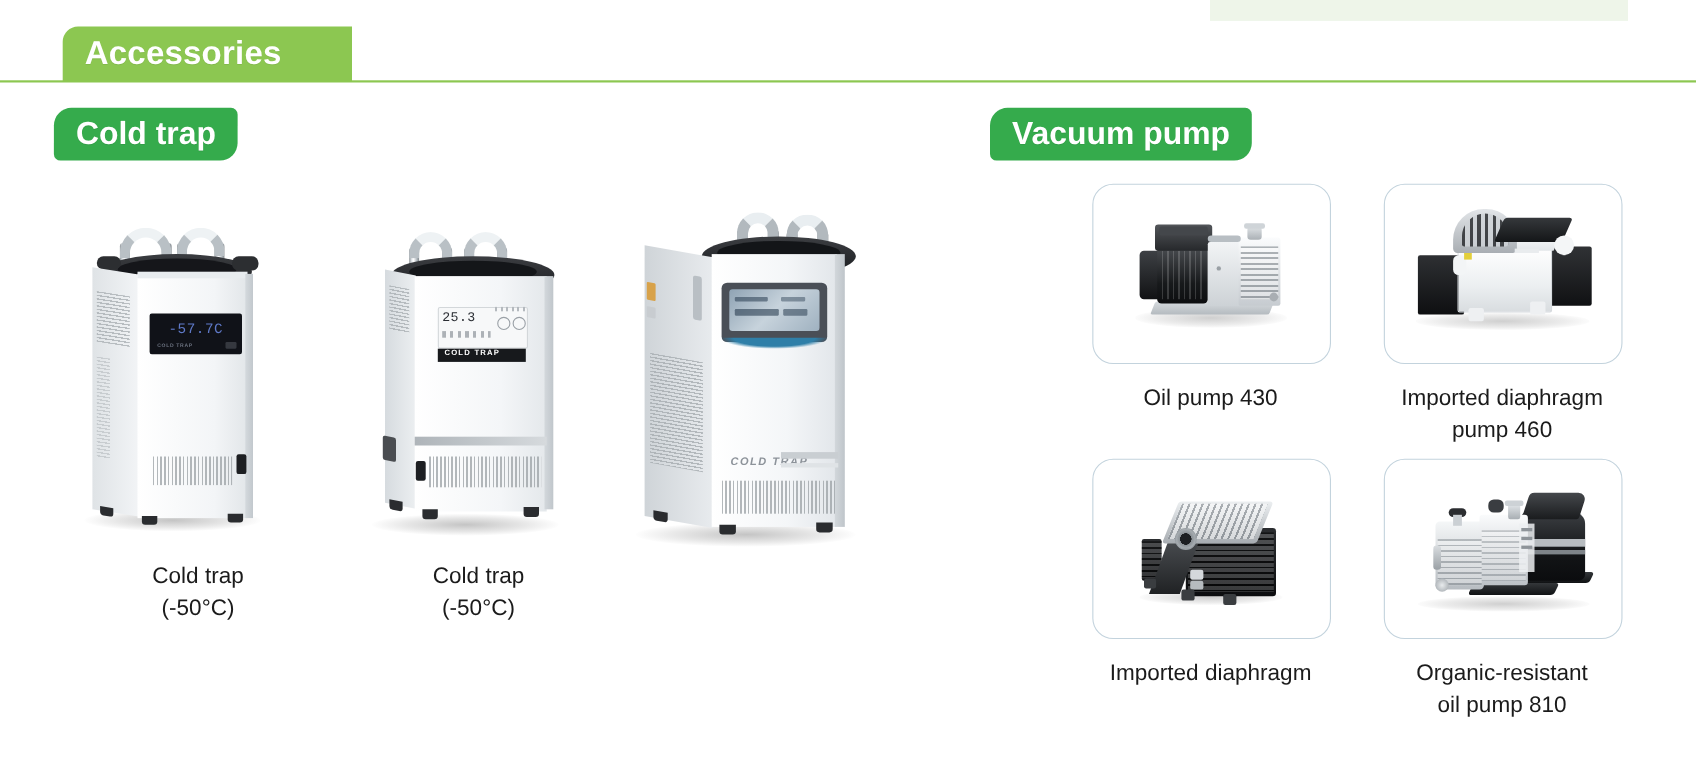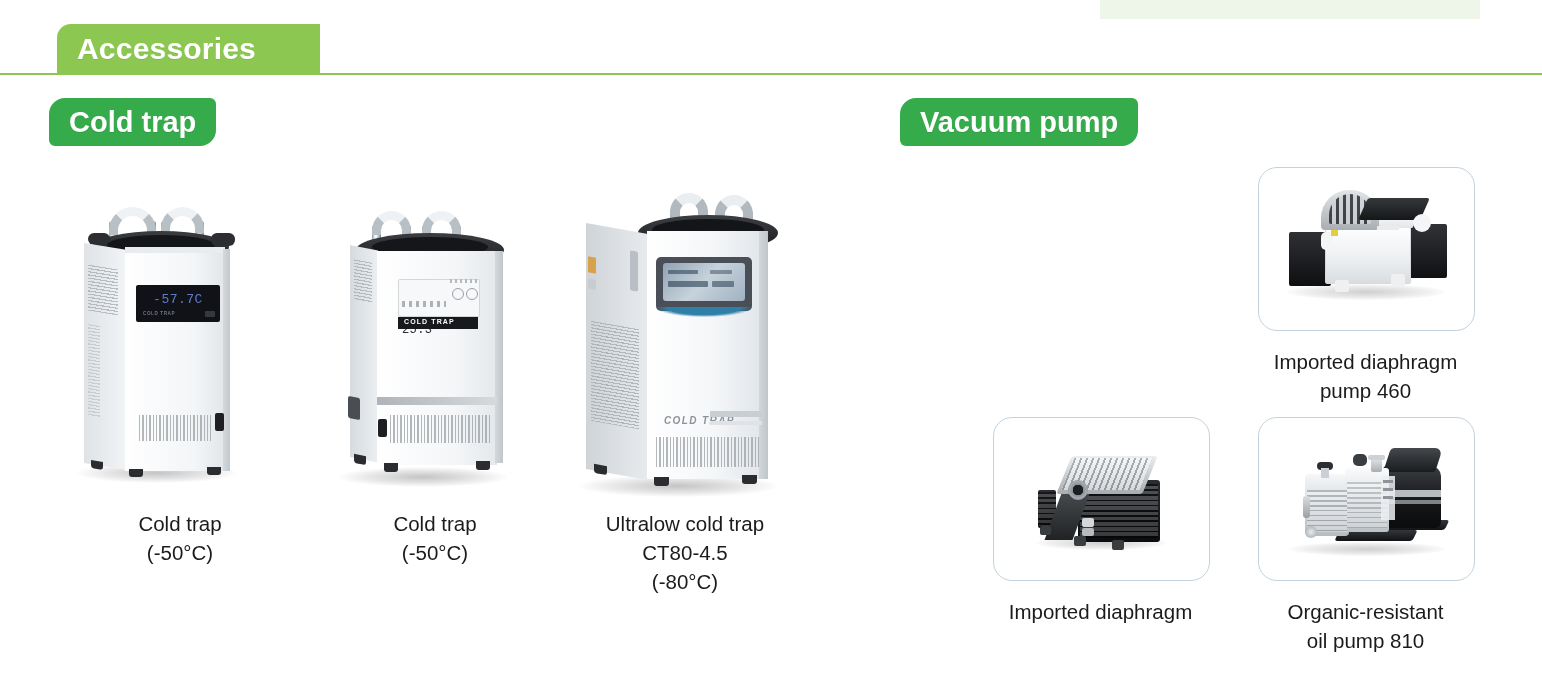--- a/index.html
+++ b/index.html
@@ -236,21 +236,21 @@
                   background:linear-gradient(to right,#d6dbdf,#eceff1);
                   transform:skewY(11deg);transform-origin:top left;"></div>
       <div style="position:absolute;left:67px;top:76px;width:120px;height:214px;
                   background:linear-gradient(to right,#ffffff,#f4f6f8 65%,#e4e8eb);"></div>
       <div style="position:absolute;left:185px;top:76px;width:8px;height:212px;background:linear-gradient(to right,#d3d8dc,#c0c6cb);"></div>
 
       <div class="vent-lines v" style="left:44px;top:86px;width:18px;height:40px;transform:skewY(11deg);"></div>
 
       <div style="position:absolute;left:88px;top:104px;width:80px;height:36px;background:#f7f8f9;border:1px solid #d3d7da;border-radius:2px;"></div>
       <div style="position:absolute;left:92px;top:107px;width:46px;height:17px;
-                  color:#2a2d33;font-family:'Liberation Mono',monospace;font-size:12px;letter-spacing:.4px;margin-top:41px;">25.3</div>
+                  color:#2a2d33;font-family:'Liberation Mono',monospace;font-size:12px;letter-spacing:.4px;">25.3</div>
       <div style="position:absolute;left:92px;top:126px;width:44px;height:6px;
                   background:repeating-linear-gradient(to right,#9aa0a6 0 3px, rgba(0,0,0,0) 3px 7px);opacity:.8;"></div>
       <div style="position:absolute;left:142px;top:113px;width:10px;height:10px;border:1.2px solid #9aa0a6;border-radius:50%;"></div>
       <div style="position:absolute;left:156px;top:113px;width:10px;height:10px;border:1.2px solid #9aa0a6;border-radius:50%;"></div>
       <div style="position:absolute;left:140px;top:104px;width:28px;height:4px;
                   background:repeating-linear-gradient(to right,#b4b9be 0 2px, rgba(0,0,0,0) 2px 5px);"></div>
 
       <div style="position:absolute;left:88px;top:142px;width:80px;height:12px;background:#17191c;"></div>
       <div style="position:absolute;left:94px;top:143px;color:#ffffff;font-size:7px;font-weight:bold;letter-spacing:1.1px;">COLD TRAP</div>
 
@@ -324,34 +324,70 @@
 
       <div style="position:absolute;left:150px;top:236px;width:52px;height:6px;background:#c9ced2;"></div>
       <div style="position:absolute;left:150px;top:246px;width:52px;height:4px;background:#dfe3e6;"></div>
 
       <div class="vent-lines" style="left:96px;top:262px;width:104px;height:30px;"></div>
 
       <div style="position:absolute;left:94px;top:302px;width:15px;height:9px;background:#2a2c2f;border-radius:0 0 3px 3px;"></div>
       <div style="position:absolute;left:182px;top:300px;width:15px;height:9px;background:#2a2c2f;border-radius:0 0 3px 3px;"></div>
       <div style="position:absolute;left:34px;top:290px;width:13px;height:9px;background:#2a2c2f;border-radius:0 0 3px 3px;transform:skewY(10deg);"></div>
     </div>
-    <div class="ct-caption caption">
-      <div>Ultralow cold trap</div>
-      <div>CT80-4.5</div>
-      <div>(-80°C)</div>
-    </div>
   </div>
 </div>
 
 <div class="pill" id="pill-vacuum">
   <span class="txt">Vacuum pump</span>
 </div>
 
 <div id="vacuum-grid">
 
+  <div class="pump-cell" id="pump-cell-0">
+    <div class="pump-card">
+      <div class="pump-art">
+        <div class="ground" style="left:38px;top:112px;width:138px;height:18px;"></div>
+
+        <div style="position:absolute;left:54px;top:106px;width:108px;height:12px;
+                    background:linear-gradient(to bottom,#d7dbdf,#b4babf);border-radius:2px;
+                    transform:skew(-22deg);"></div>
+
+        <div style="position:absolute;left:42px;top:60px;width:20px;height:44px;border-radius:4px;
+                    background:linear-gradient(to bottom,#3d4044,#111214);"></div>
+        <div style="position:absolute;left:58px;top:56px;width:46px;height:52px;border-radius:4px;
+                    background:linear-gradient(to bottom,#4a4d51,#17191b 65%,#0d0e10);"></div>
+        <div style="position:absolute;left:62px;top:60px;width:38px;height:44px;
+                    background:repeating-linear-gradient(to right, rgba(255,255,255,.17) 0 1.5px, rgba(0,0,0,0) 1.5px 5px);"></div>
+
+        <div style="position:absolute;left:56px;top:36px;width:52px;height:24px;border-radius:3px;
+                    background:linear-gradient(to bottom,#53565a,#26282b);"></div>
+        <div style="position:absolute;left:60px;top:38px;width:44px;height:8px;background:#44474b;border-radius:2px;"></div>
+
+        <div style="position:absolute;left:104px;top:52px;width:30px;height:58px;
+                    background:linear-gradient(to bottom,#f2f4f6,#cdd2d6);border-radius:2px;"></div>
+        <div style="position:absolute;left:132px;top:48px;width:38px;height:62px;
+                    background:linear-gradient(to bottom,#fbfcfd,#c6cbd0);border-radius:2px;"></div>
+
+        <div class="fin-h light" style="left:134px;top:56px;width:34px;height:48px;opacity:.7;"></div>
+
+        <div style="position:absolute;left:140px;top:38px;width:13px;height:12px;border-radius:3px;
+                    background:linear-gradient(to bottom,#dfe3e6,#aab0b5);"></div>
+        <div style="position:absolute;left:137px;top:35px;width:19px;height:5px;border-radius:2px;background:#cfd4d8;"></div>
+
+        <div style="position:absolute;left:104px;top:46px;width:30px;height:6px;border-radius:3px;background:#b8bec3;"></div>
+
+        <div style="position:absolute;left:160px;top:98px;width:8px;height:8px;border-radius:50%;background:#a9aeb3;"></div>
+        <div style="position:absolute;left:112px;top:74px;width:4px;height:4px;border-radius:50%;background:#9aa0a5;"></div>
+      </div>
+    </div>
+    <div class="pump-caption caption">
+      <div>Oil pump 430</div>
+    </div>
+  </div>
 
   <div class="pump-cell" id="pump-cell-1">
     <div class="pump-card">
       <div class="pump-art">
         <div class="ground" style="left:28px;top:116px;width:158px;height:16px;"></div>
 
         <div style="position:absolute;left:30px;top:64px;width:42px;height:54px;border-radius:2px;
                     background:linear-gradient(to bottom,#2e3033,#0e0f11);"></div>
 
         <div style="position:absolute;left:148px;top:56px;width:40px;height:54px;border-radius:2px;

